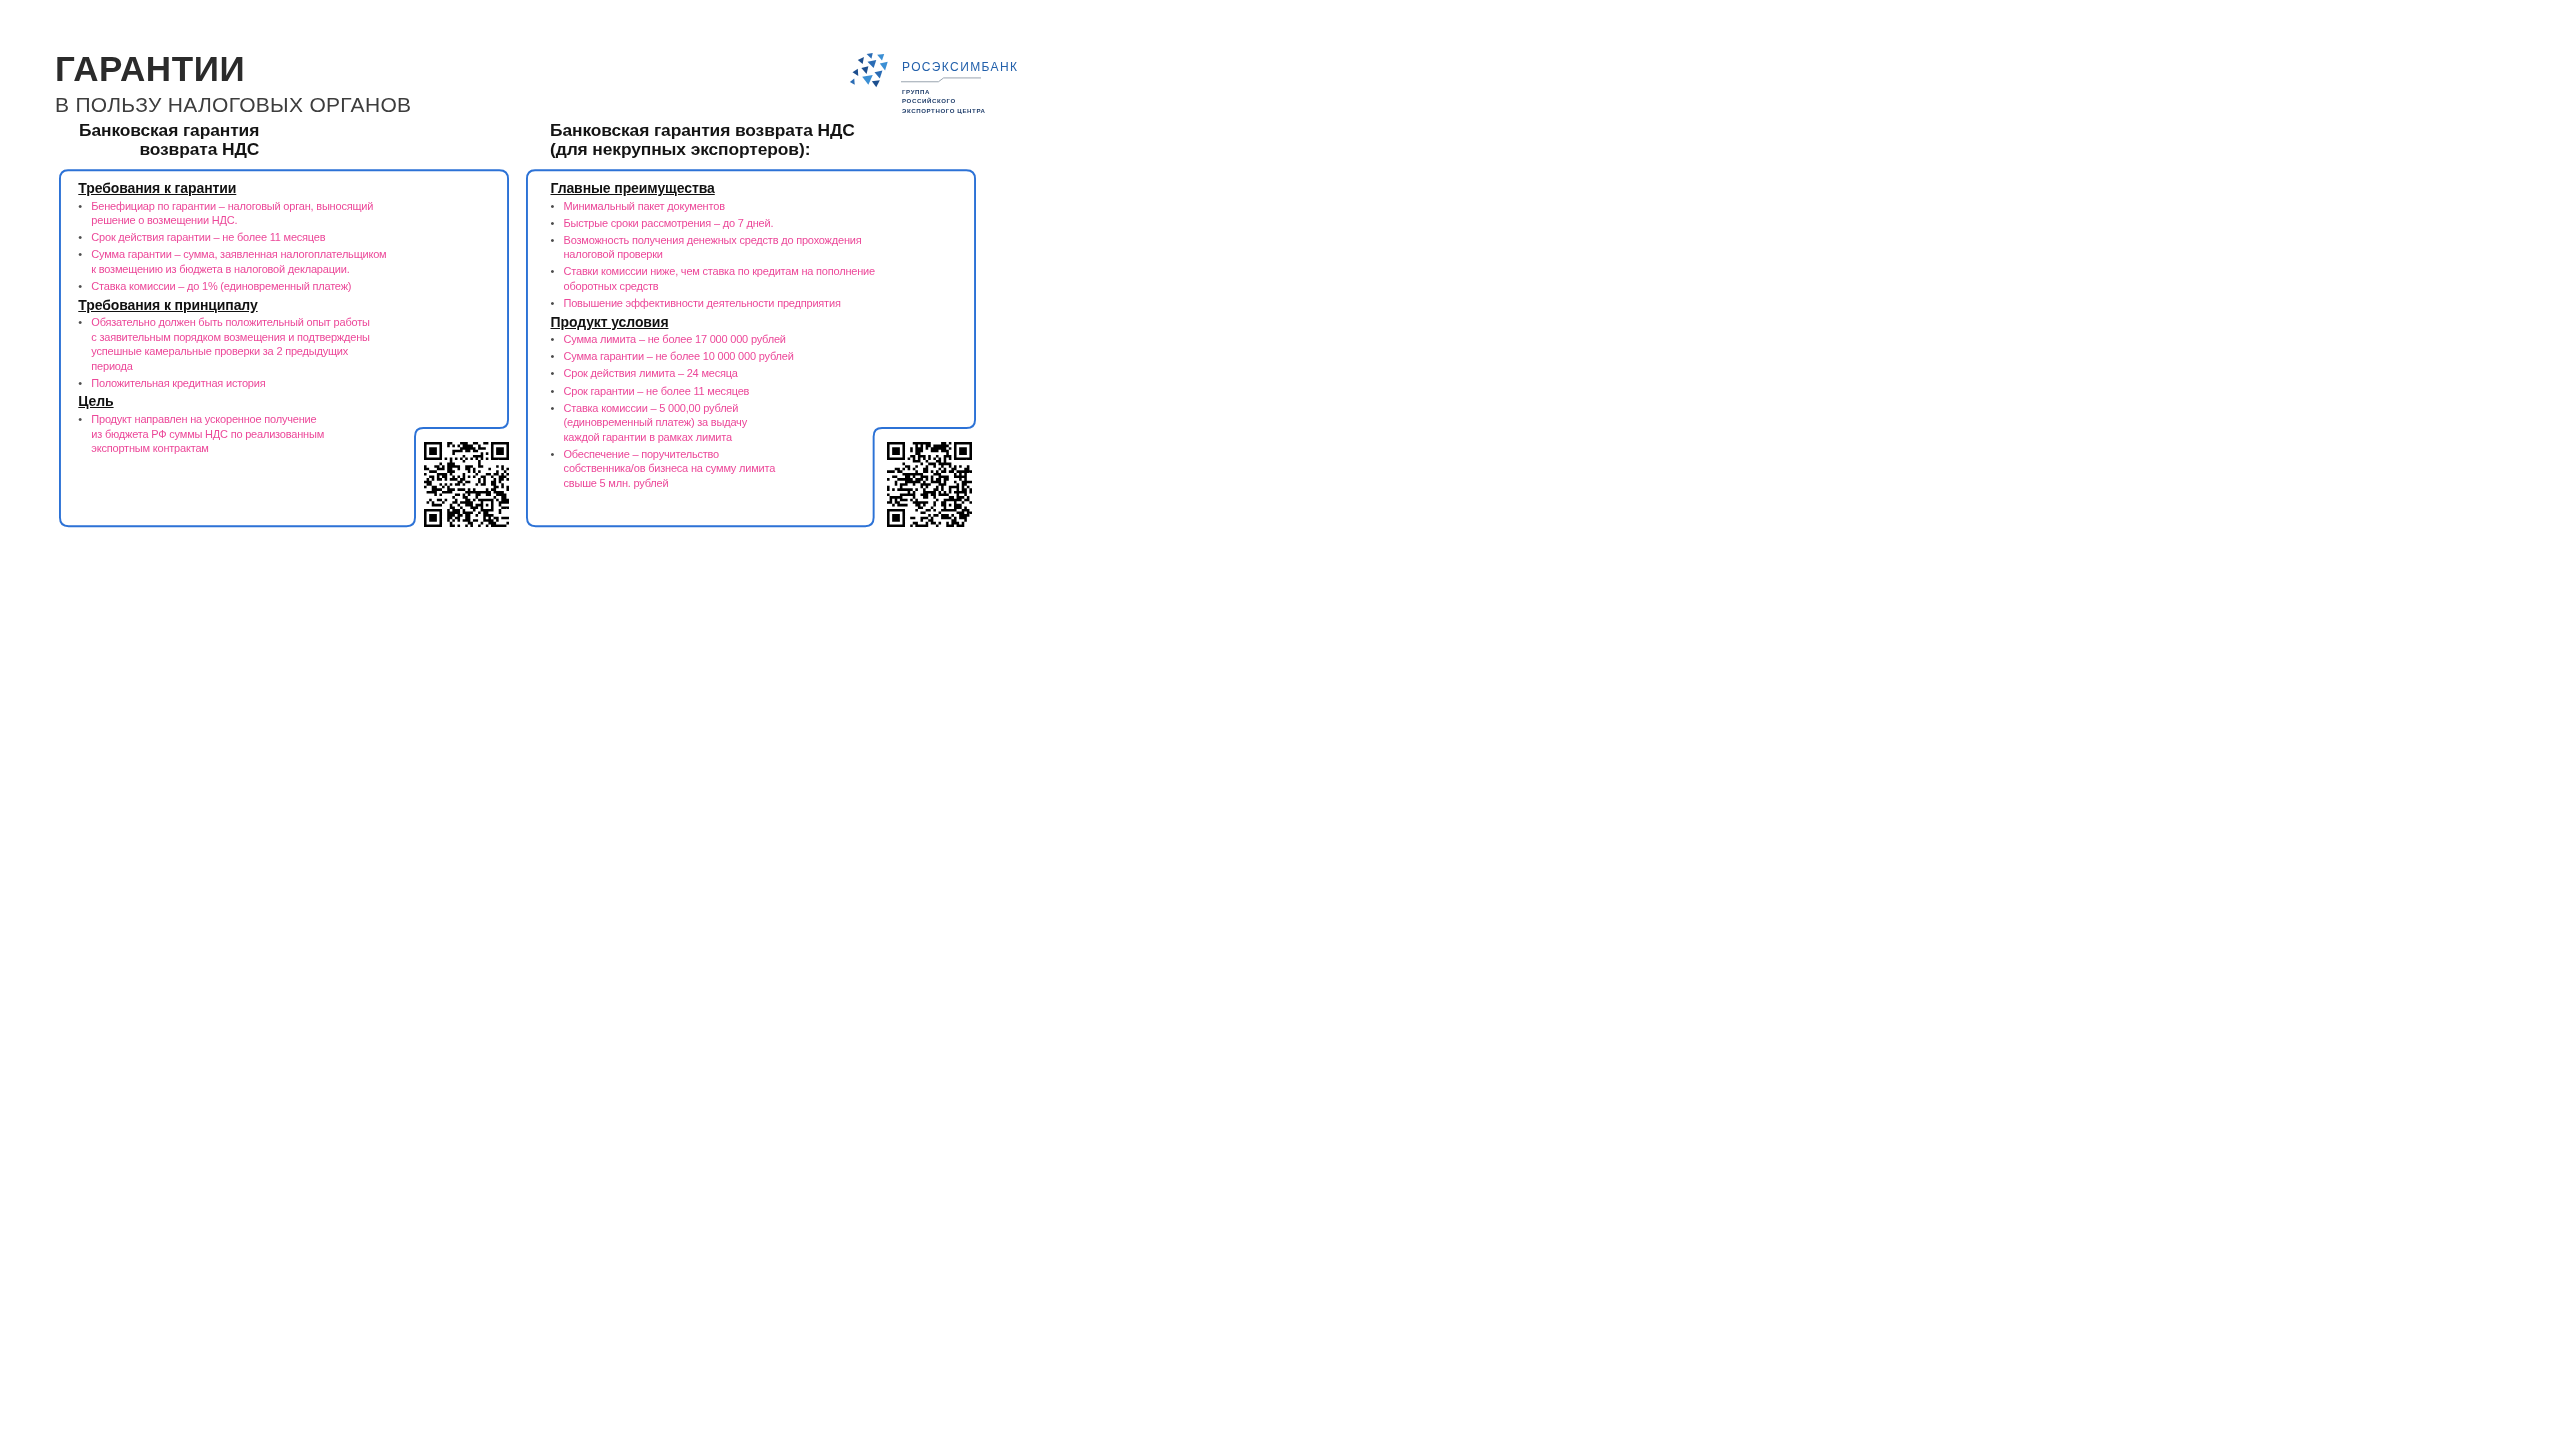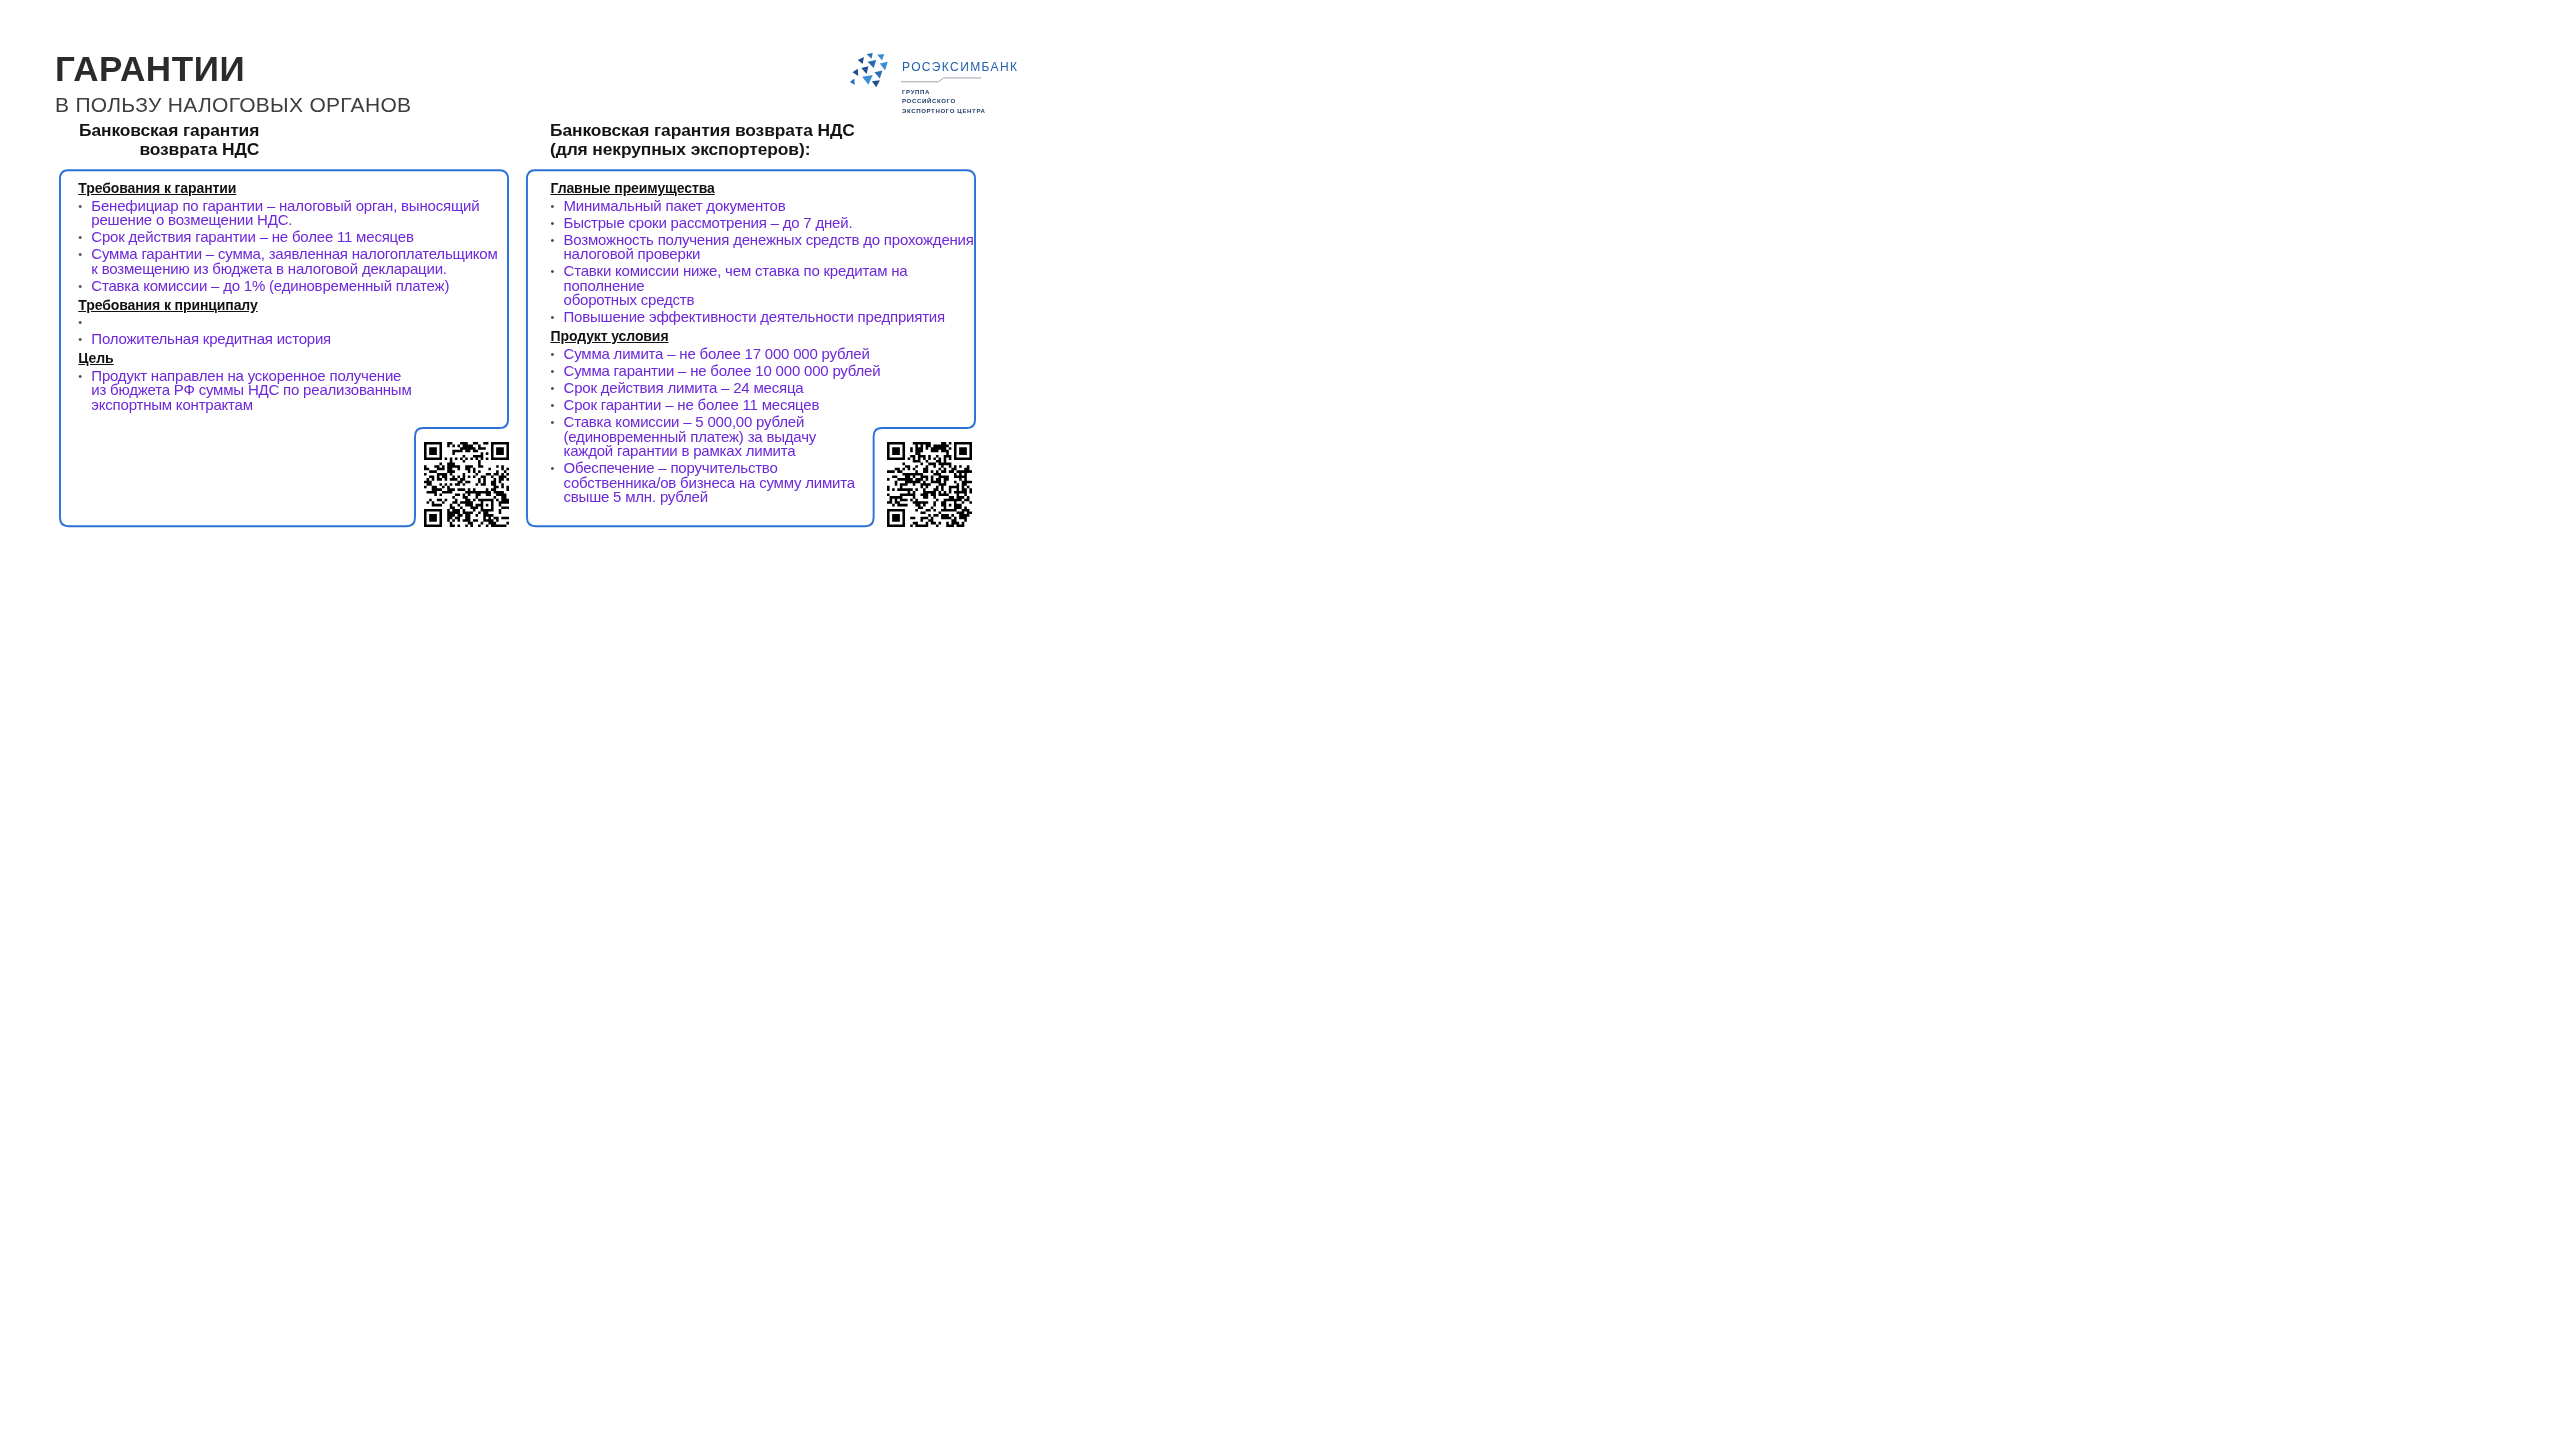--- a/index.html
+++ b/index.html
@@ -32,21 +32,21 @@
   .card.right{left:526px;}
   .card-border{position:absolute;left:0;top:0;width:450px;height:359px;}
   .card-border path{fill:none;stroke:#2c72d6;stroke-width:3;}
   .card-content{position:absolute;left:0;top:0;width:450px;padding:11px 0 0 19.3px;box-sizing:border-box;}
   .card.right .card-content{padding-left:24.5px;}
   .section-title{font-size:14px;font-weight:700;color:#111;text-decoration:underline;
                  margin:3.2px 0 1.9px 0;letter-spacing:-0.1px;}
   .section:first-child .section-title{margin-top:0;}
   .bullet{display:flex;margin-top:2.6px;}
   .dot{width:13px;flex:0 0 13px;color:#4d4d4d;font-size:11px;line-height:14.5px;}
-  .bullet-text{font-size:15px;line-height:14.5px;color:#6d28d9;letter-spacing:-0.2px;
+  .bullet-text{font-size:11px;line-height:14.5px;color:#ec4899;letter-spacing:-0.2px;
                white-space:pre-line;}
 
   
   .qr{position:absolute;width:85px;height:85px;background:#fff;}
   .card.left .qr{left:365px;top:273px;}
   .card.right .qr{left:361px;top:273px;}
 </style>
 </head>
 <body>
 
@@ -106,20 +106,24 @@
         </div>
         <div class="bullet">
           <span class="dot">•</span>
           <span class="bullet-text">Ставка комиссии – до  1% (единовременный платеж)</span>
         </div>
       </div>
       <div class="section">
         <div class="section-title">Требования к принципалу</div>
         <div class="bullet">
           <span class="dot">•</span>
+          <span class="bullet-text">Обязательно должен быть положительный опыт работы
+с заявительным порядком возмещения и подтверждены
+успешные камеральные проверки за 2 предыдущих
+периода</span>
         </div>
         <div class="bullet">
           <span class="dot">•</span>
           <span class="bullet-text">Положительная кредитная история</span>
         </div>
       </div>
       <div class="section">
         <div class="section-title">Цель</div>
         <div class="bullet">
           <span class="dot">•</span>

